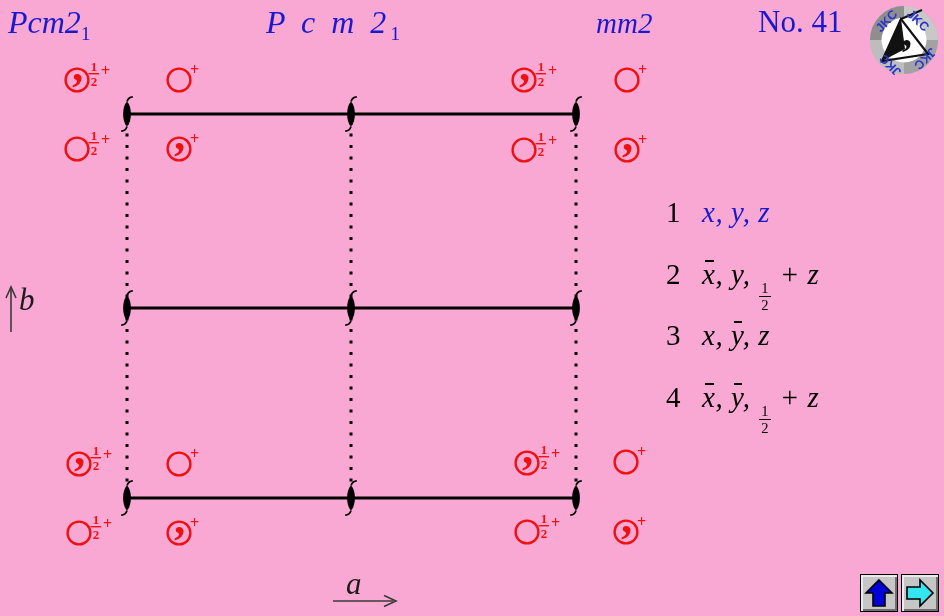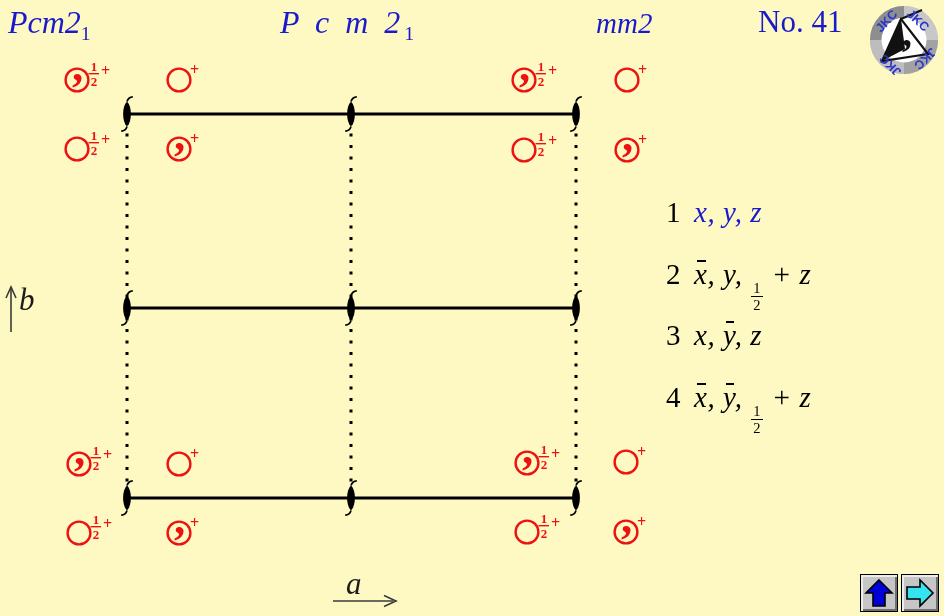--- a/index.html
+++ b/index.html
@@ -1,36 +1,36 @@
 <!DOCTYPE html>
 <html><head>
 <meta charset="utf-8">
 <style>
   html,body{margin:0;padding:0;background:#fff;}
-  .stage{position:relative;width:944px;height:616px;background:#fef9c3;overflow:hidden;
+  .stage{position:relative;width:944px;height:616px;background:#f9a8d4;overflow:hidden;
          font-family:"Liberation Serif","DejaVu Serif",serif;}
   
   .htitle{position:absolute;color:#1a1acc;white-space:nowrap;}
   .t1{left:8px;top:4px;font-size:32px;font-style:italic;}
-  .t2{left:280px;top:4px;font-size:32px;font-style:italic;letter-spacing:4px;}
+  .t2{left:266px;top:4px;font-size:32px;font-style:italic;letter-spacing:4px;}
   .t3{left:596px;top:7px;font-size:29px;font-style:italic;text-align:right;}
   .t4{left:758px;top:4px;font-size:31px;}
   .htitle sub{font-style:normal;font-size:0.62em;letter-spacing:0;}
   
   #diagram{position:absolute;left:0;top:0;}
   
   .axis-label{position:absolute;font-size:31px;font-style:italic;color:#1c1c1c;}
   #b-label{left:19px;top:282px;}
   #a-label{left:346px;top:566px;}
   
   #coords{position:absolute;left:666px;top:196px;width:270px;height:250px;}
   .crow{position:absolute;left:0;display:flex;align-items:flex-start;
         font-size:29px;color:#000;white-space:nowrap;}
   .cnum{display:inline-block;width:28px;}
-  .cexpr{font-style:italic;margin-left:0;letter-spacing:0.5px;text-align:center;}
+  .cexpr{font-style:italic;margin-left:8px;letter-spacing:0.5px;text-align:center;}
   .cexpr.blue{color:#1a1acc;}
   .bar{position:relative;}
   .bar::before{content:"";position:absolute;left:3px;right:1px;top:2px;height:1.8px;background:currentColor;}
   .frac{display:inline-flex;flex-direction:column;align-items:center;
         font-size:14.5px;font-style:normal;line-height:1.12;vertical-align:-9px;margin:0 1px;}
   .fn{border-bottom:1.6px solid currentColor;padding:0 2px;}
   .fd{padding:0 2px;}
   
   #logo{position:absolute;left:868px;top:4px;}
   

